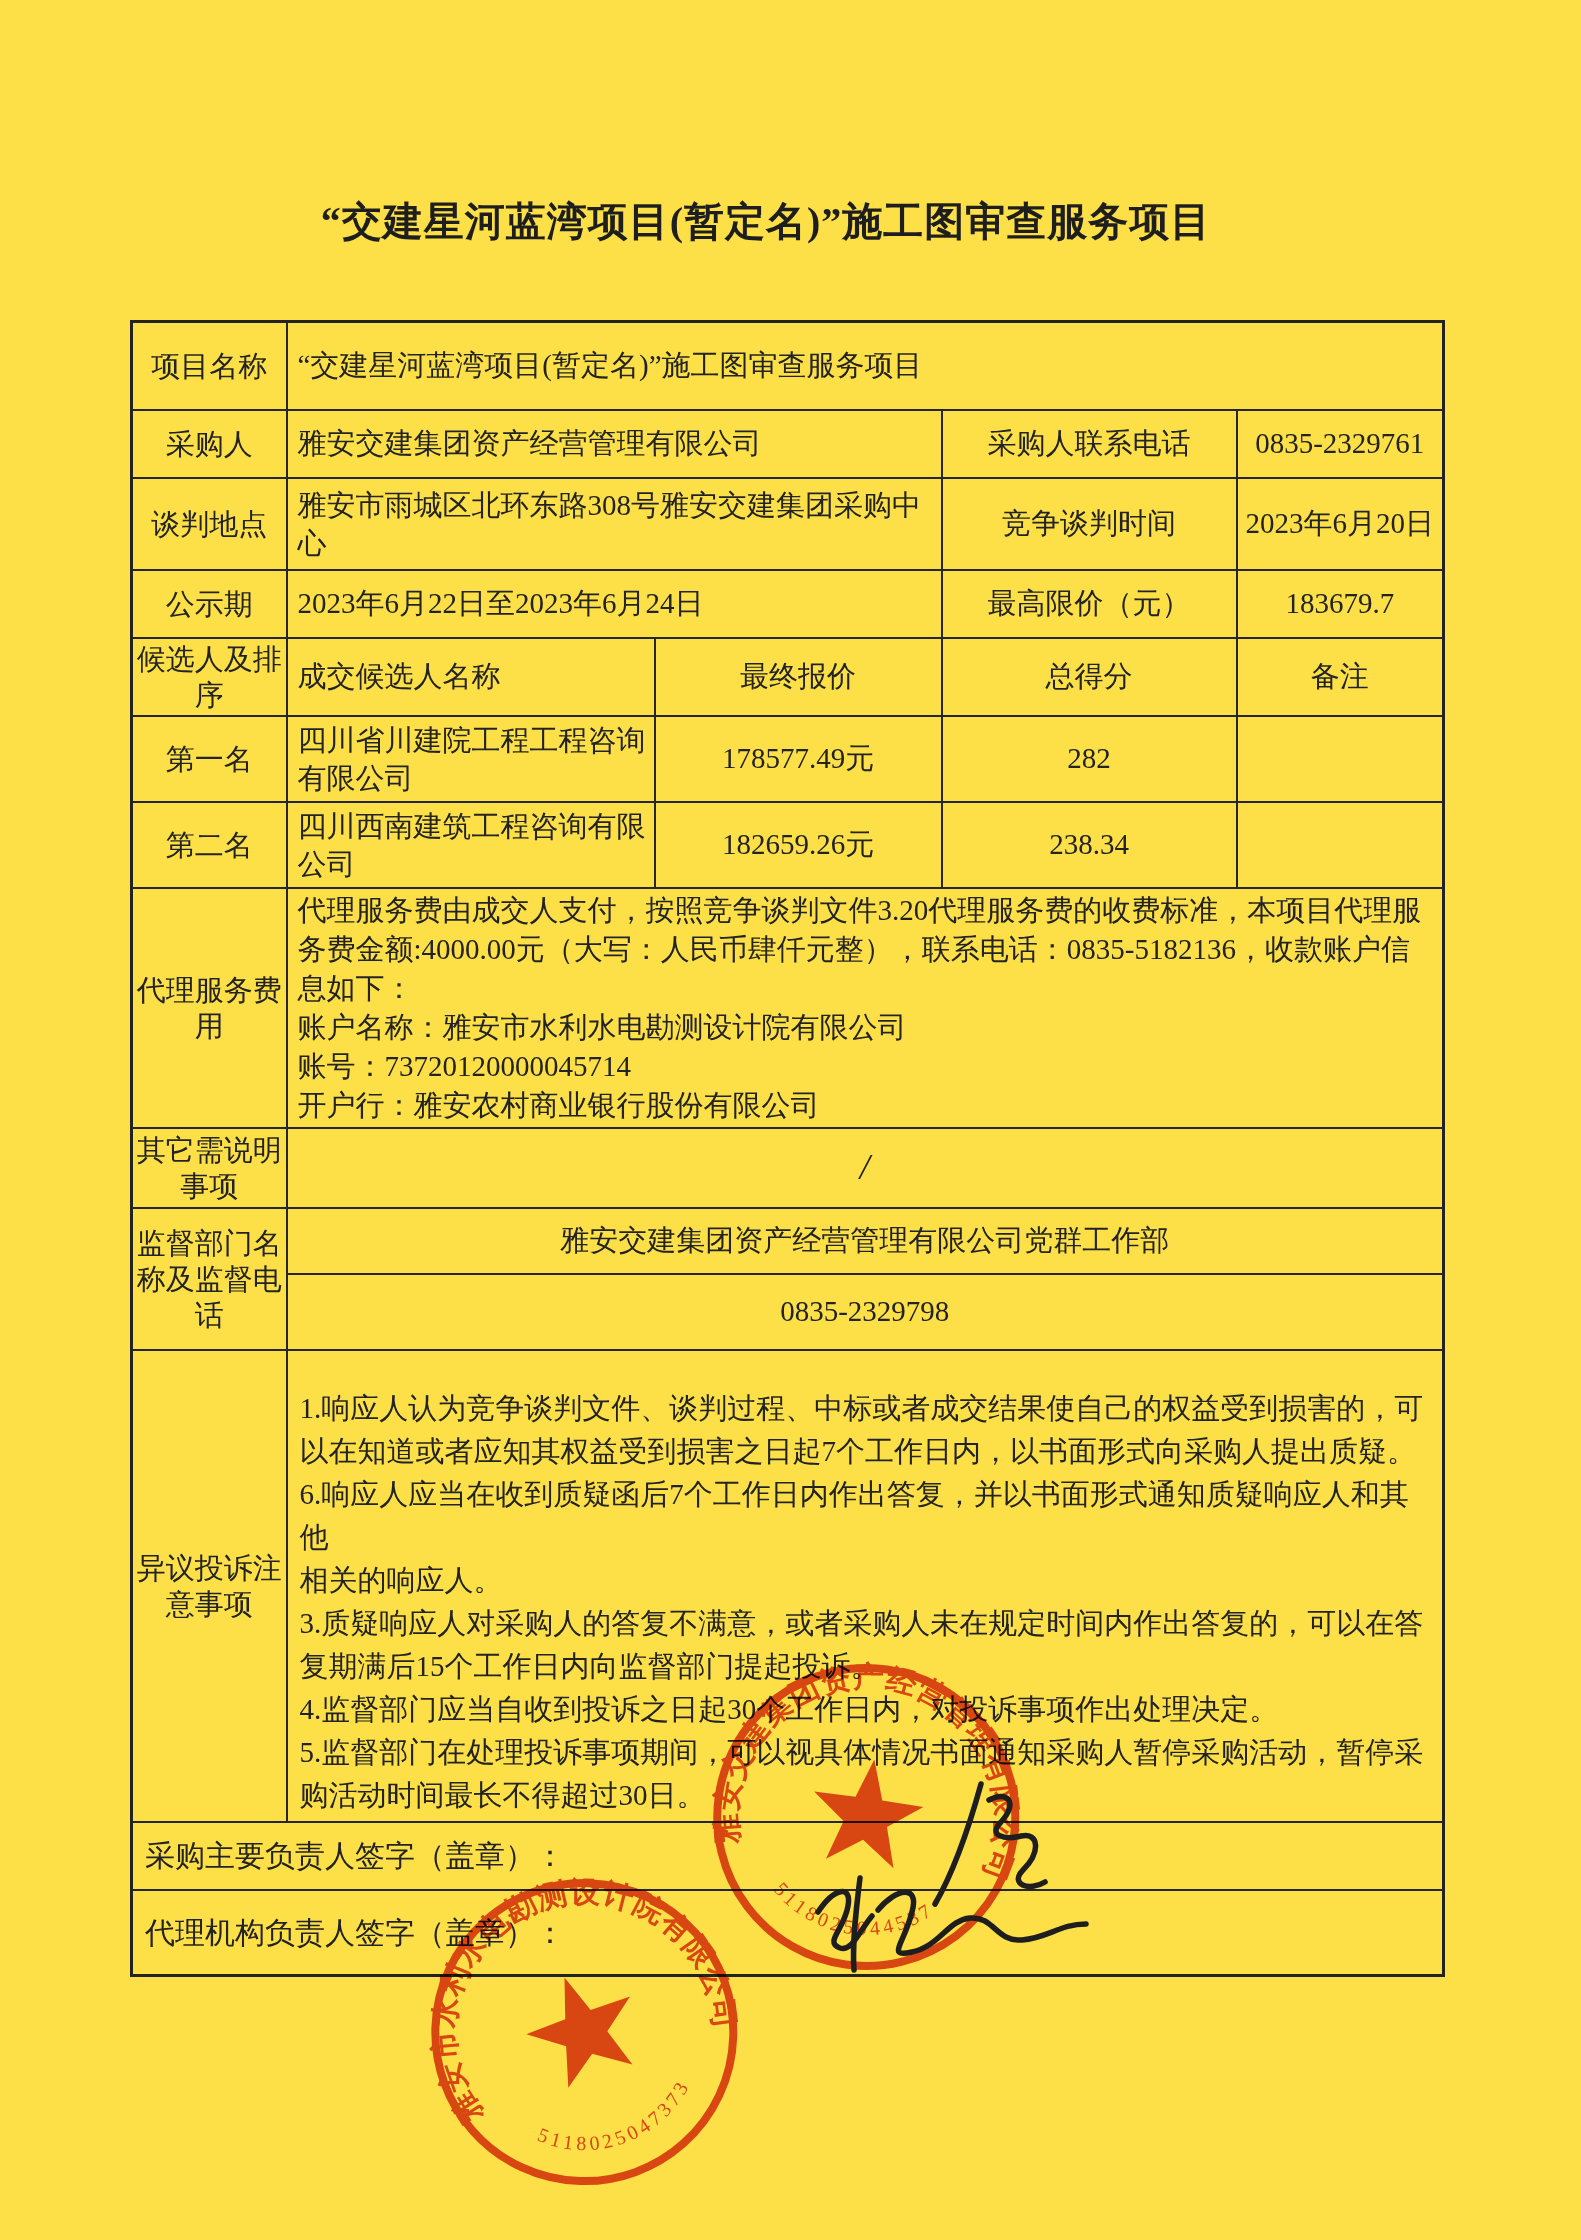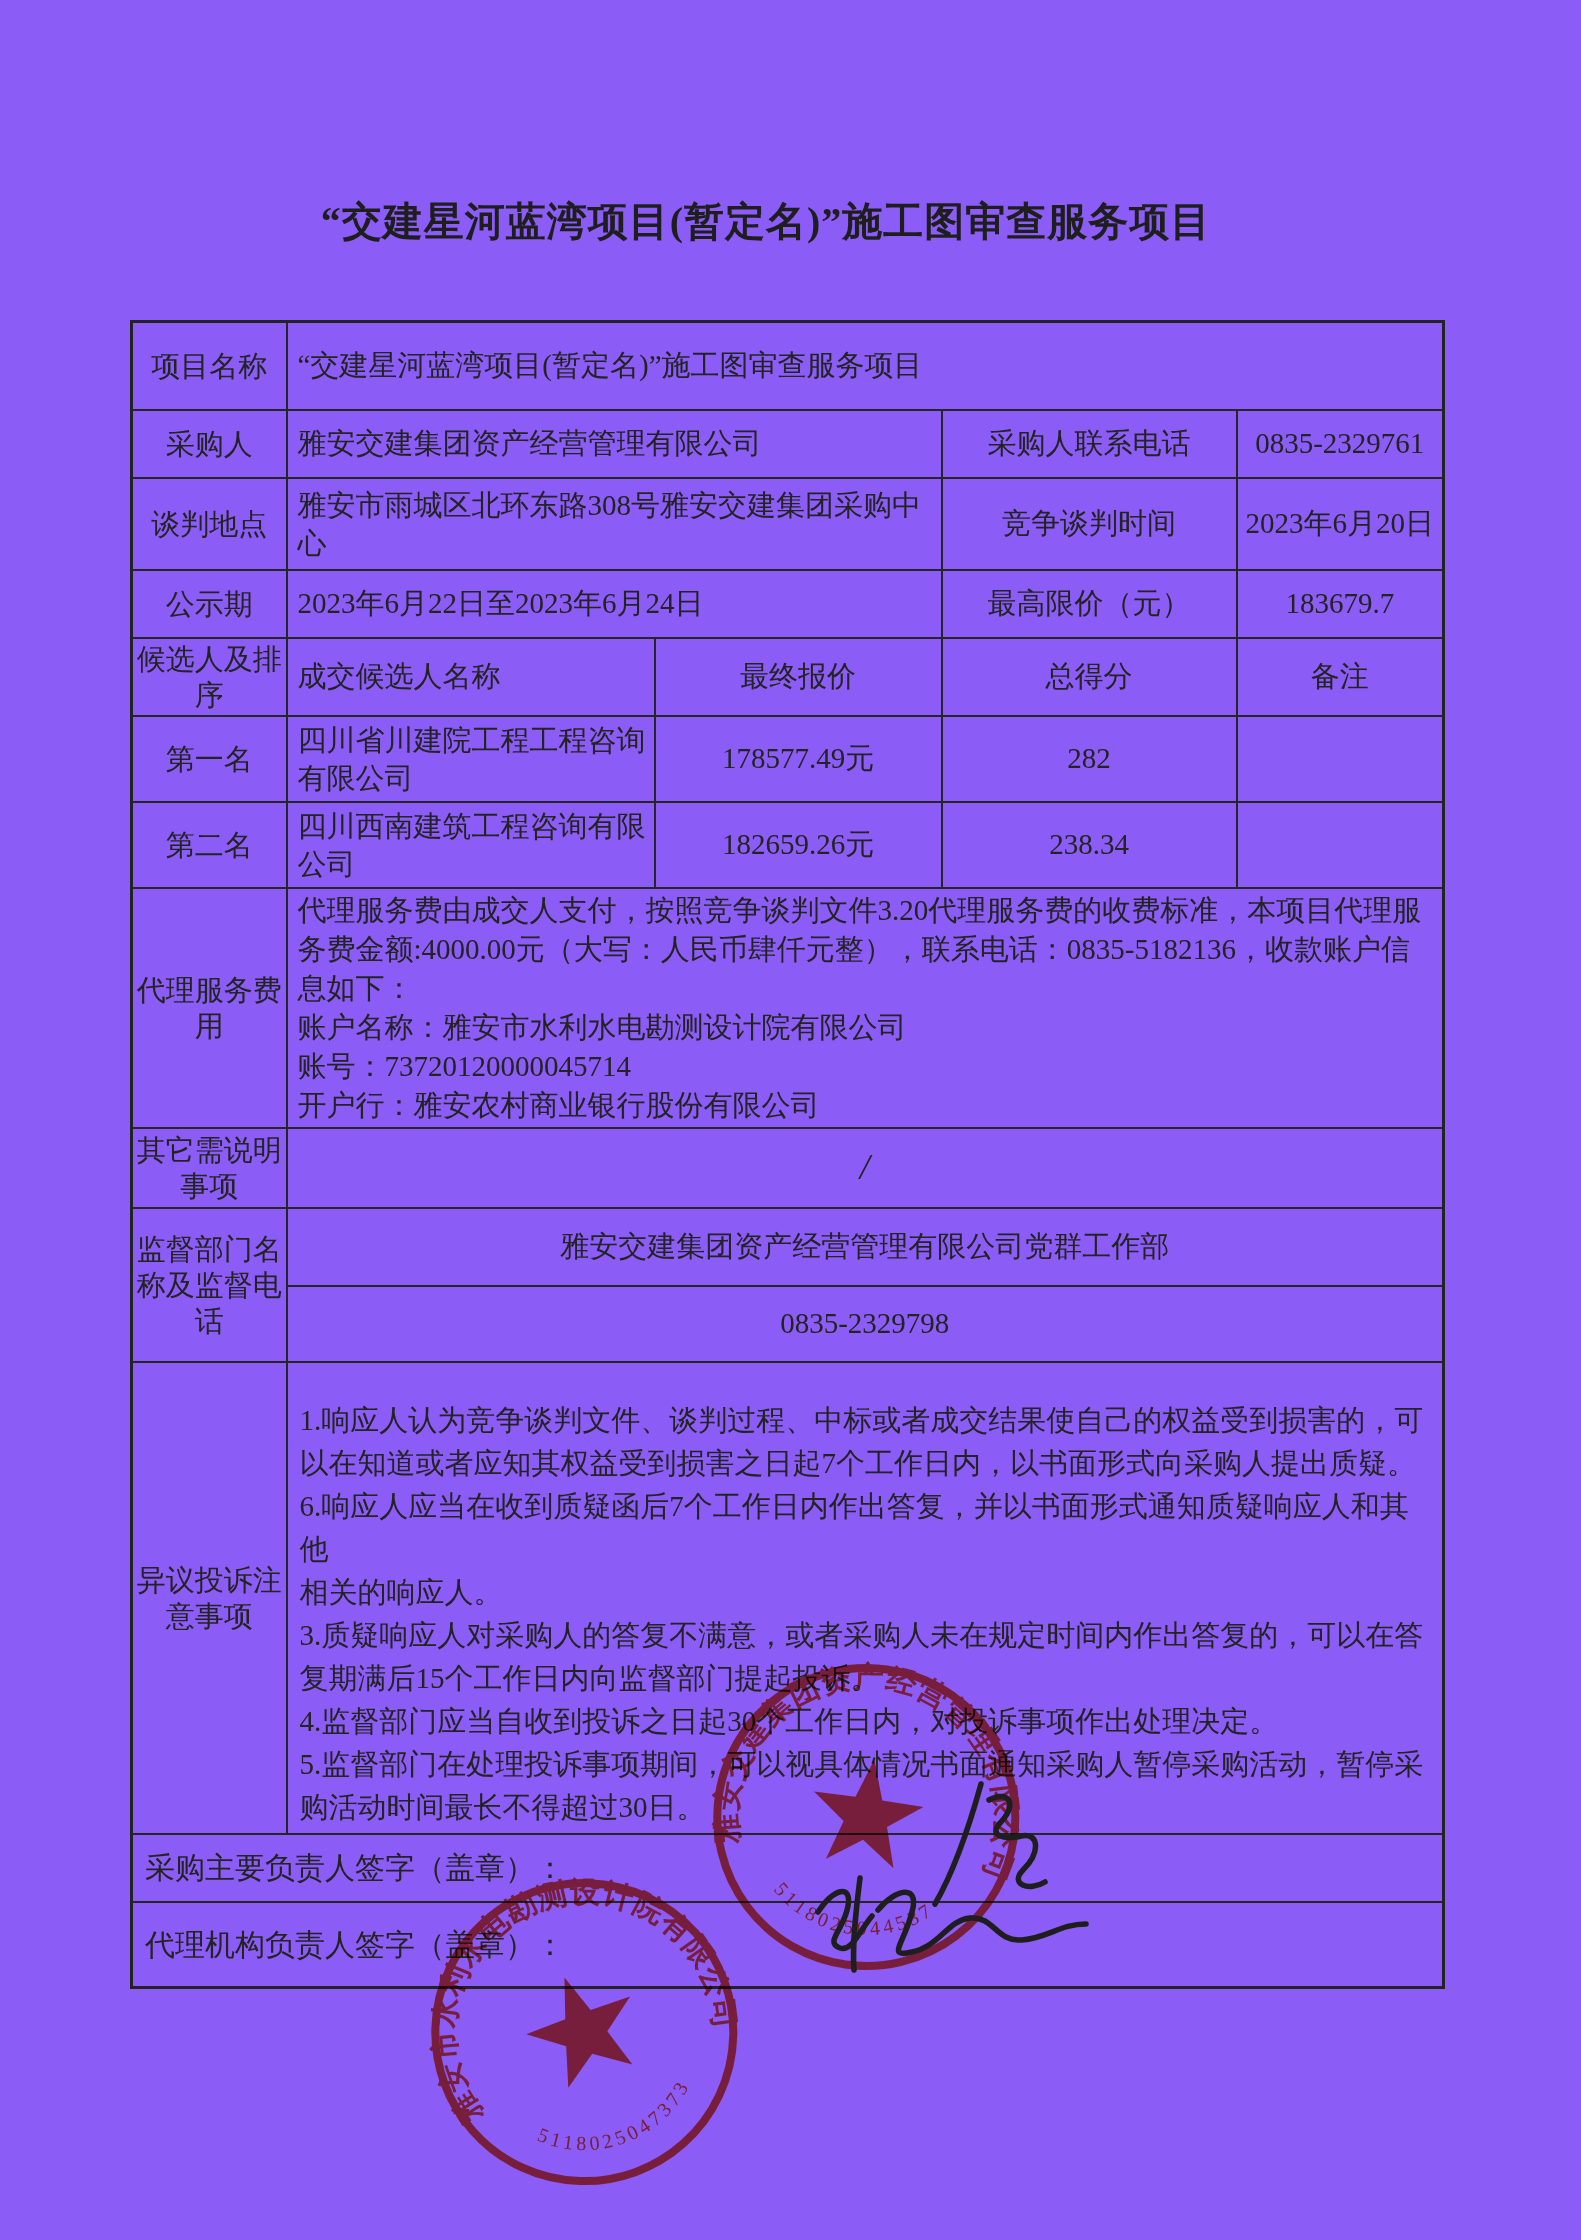--- a/index.html
+++ b/index.html
@@ -1,19 +1,19 @@
 <!DOCTYPE html>
 <html><head>
 <meta charset="utf-8">
 <style>
   html,body{margin:0;padding:0;}
   .page{
     position:relative;
     width:1581px;height:2240px;
-    background:#8b5cf6;
+    background:#fde047;
     font-family:"Liberation Serif","DejaVu Serif",serif;
     color:#232323;
     overflow:hidden;
   }
   .doc-title{
     position:absolute;left:60px;top:196px;width:1412px;
     text-align:center;font-weight:bold;font-size:40px;line-height:52px;
     letter-spacing:1px;color:#1e1e1e;
   }
   .tbl-wrap{position:absolute;left:130px;top:320px;}
@@ -127,21 +127,21 @@
         <div>账号：73720120000045714</div>
         <div>开户行：雅安农村商业银行股份有限公司</div>
       </td>
     </tr>
 
     <tr style="height:80px">
       <td class="lab">其它需说明事项</td>
       <td class="ctr slash" colspan="4">/</td>
     </tr>
 
-    <tr style="height:78px">
+    <tr style="height:66px">
       <td class="lab" rowspan="2">监督部门名称及监督电话</td>
       <td class="ctr" colspan="4">雅安交建集团资产经营管理有限公司党群工作部</td>
     </tr>
     <tr style="height:76px">
       <td class="ctr" colspan="4">0835-2329798</td>
     </tr>
 
     <tr style="height:472px">
       <td class="lab">异议投诉注意事项</td>
       <td class="objection-cell" colspan="4">

